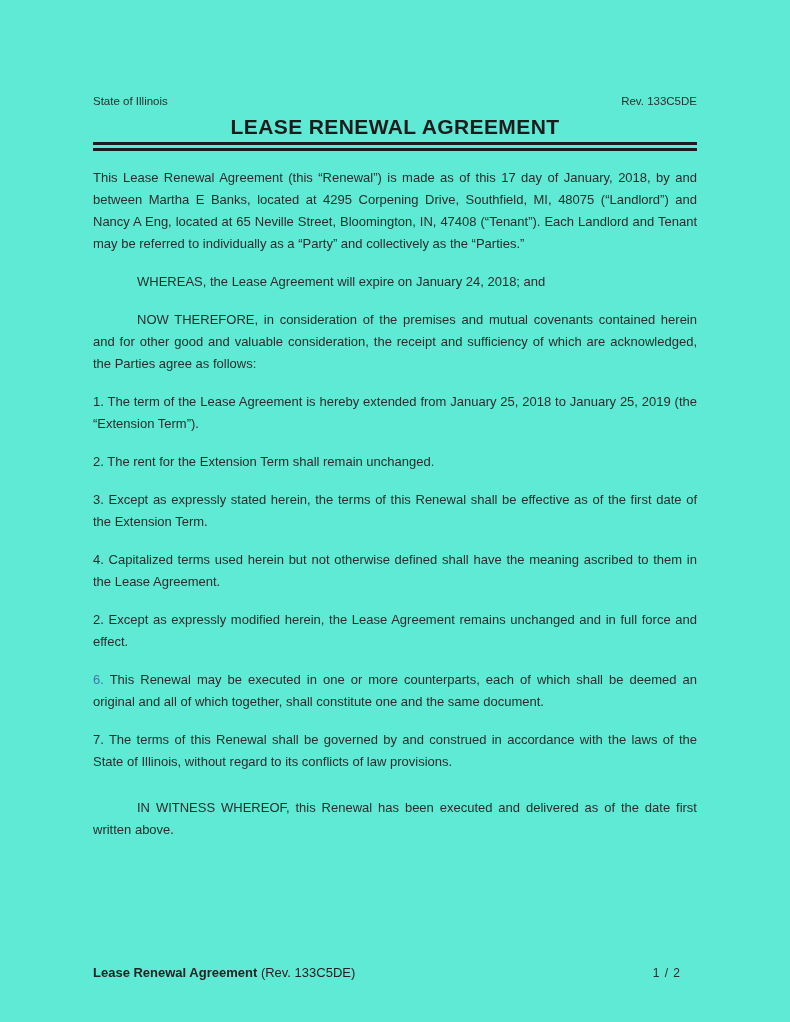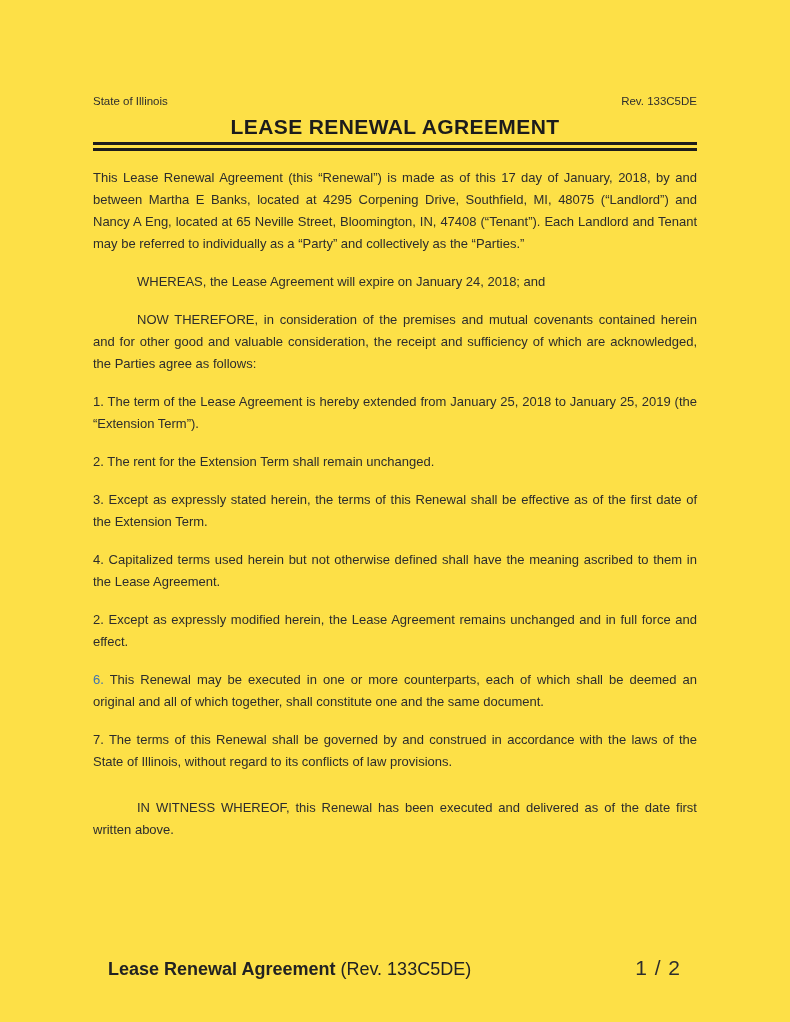--- a/index.html
+++ b/index.html
@@ -12,21 +12,21 @@
     height: 1022px;
     font-family: "Liberation Sans", sans-serif;
     color: #2d2d2d;
     position: relative;
     overflow: hidden;
   }
   .page {
     position: relative;
     width: 790px;
     height: 1022px;
-    background: #fde047;
+    background: #5eead4;
   }
   .content {
     position: absolute;
     left: 93px;
     right: 93px;
     top: 95px;
   }
   .doc-header {
     display: flex;
     justify-content: space-between;
@@ -71,29 +71,28 @@
   .doc-footer {
     position: absolute;
     left: 93px;
     right: 93px;
     bottom: 42px;
     display: flex;
     justify-content: space-between;
     align-items: baseline;
   }
   .footer-left {
-    font-size: 18px;
+    font-size: 13px;
     color: #222222;
-    margin-left: 15px;
   }
   .footer-left .doc-name {
     font-weight: bold;
   }
   .footer-page {
-    font-size: 21px;
+    font-size: 12px;
     letter-spacing: 1px;
     color: #2d2d2d;
     margin-right: 16px;
   }
 </style>
 </head>
 <body>
 
 <div class="page">
   <div class="content">

